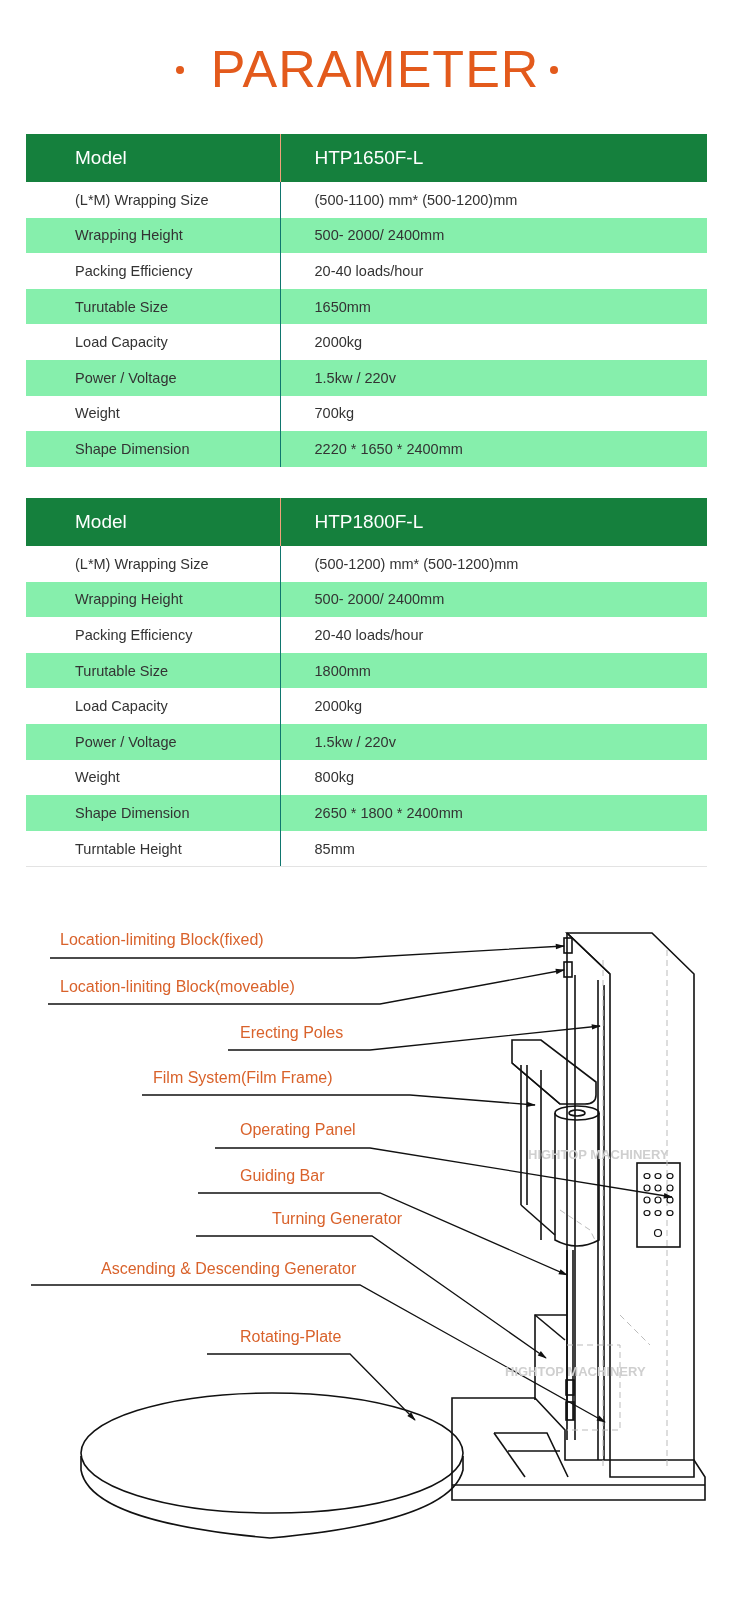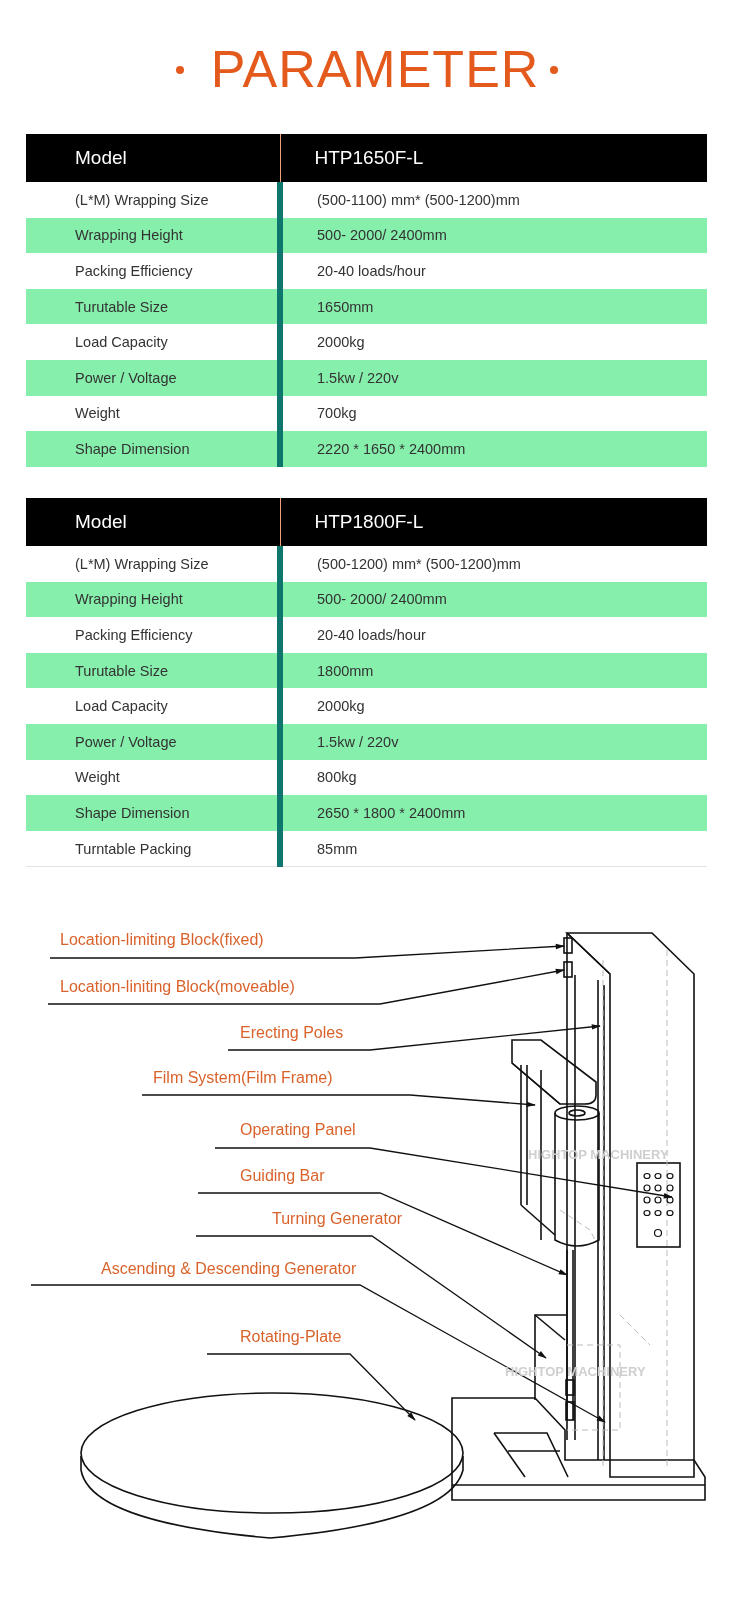--- a/index.html
+++ b/index.html
@@ -10,27 +10,27 @@
            font-family: "Liberation Sans", sans-serif; font-weight: normal; font-size: 52px;
            color: #e35a1c; letter-spacing: 1px; line-height: 66px; }
   .dot { position: absolute; top: 30px; width: 8px; height: 8px; border-radius: 50%; background: #e35a1c; }
   .dot.left { left: 176px; }
   .dot.right { left: 550px; }
   .title-underline { position: absolute; top: 99px; left: 296px; width: 142px; height: 2px; background: #e8845e; }
 
   table.spec { position: absolute; left: 26px; width: 681px; border-collapse: collapse; table-layout: fixed; }
   table.spec col.c1 { width: 254px; }
   table.spec col.c2 { width: 427px; }
-  table.spec th { background: #000000; color: #ffffff; font-weight: normal; text-align: left;
+  table.spec th { background: #15803d; color: #ffffff; font-weight: normal; text-align: left;
                   font-size: 19px; height: 48px; padding: 0; border-right: 1px solid #f0a07a; }
   table.spec th:last-child { border-right: none; }
   table.spec th.k { padding-left: 49px; }
   table.spec th.v { padding-left: 34px; }
   table.spec td { font-size: 14.5px; color: #333333; height: 35.6px; padding: 0; }
-  table.spec td.k { padding-left: 49px; border-right: 6px solid #0f766e; }
+  table.spec td.k { padding-left: 49px; border-right: 1px solid #0f766e; }
   table.spec td.v { padding-left: 34px; }
   table.spec tr.alt td { background: #86efac; }
   table.spec tr.last td { border-bottom: 1px solid #e3e3e3; }
   #t1 { top: 134px; }
   #t2 { top: 498px; }
 
   .diagram { position: absolute; left: 0; top: 900px; width: 750px; height: 704px; }
   .lbl { position: absolute; color: #d9622b; font-size: 16px; white-space: nowrap; }
 </style>
 </head>
@@ -128,21 +128,21 @@
       </tr>
     <tr>
         <td class="k">Weight</td>
         <td class="v">800kg</td>
       </tr>
     <tr class="alt">
         <td class="k">Shape Dimension</td>
         <td class="v">2650 * 1800 * 2400mm</td>
       </tr>
     <tr class="last">
-        <td class="k">Turntable Packing</td>
+        <td class="k">Turntable Height</td>
         <td class="v">85mm</td>
       </tr>
   </tbody>
 </table>
 
 <div class="diagram">
   <svg width="750" height="704" viewBox="0 900 750 704" style="position:absolute;left:0;top:0;">
     <defs>
       <marker id="arr" viewBox="0 0 10 10" refX="9" refY="5" markerWidth="9" markerHeight="7" orient="auto">
         <path d="M0,2 L10,5 L0,8 z" fill="#111"></path>

